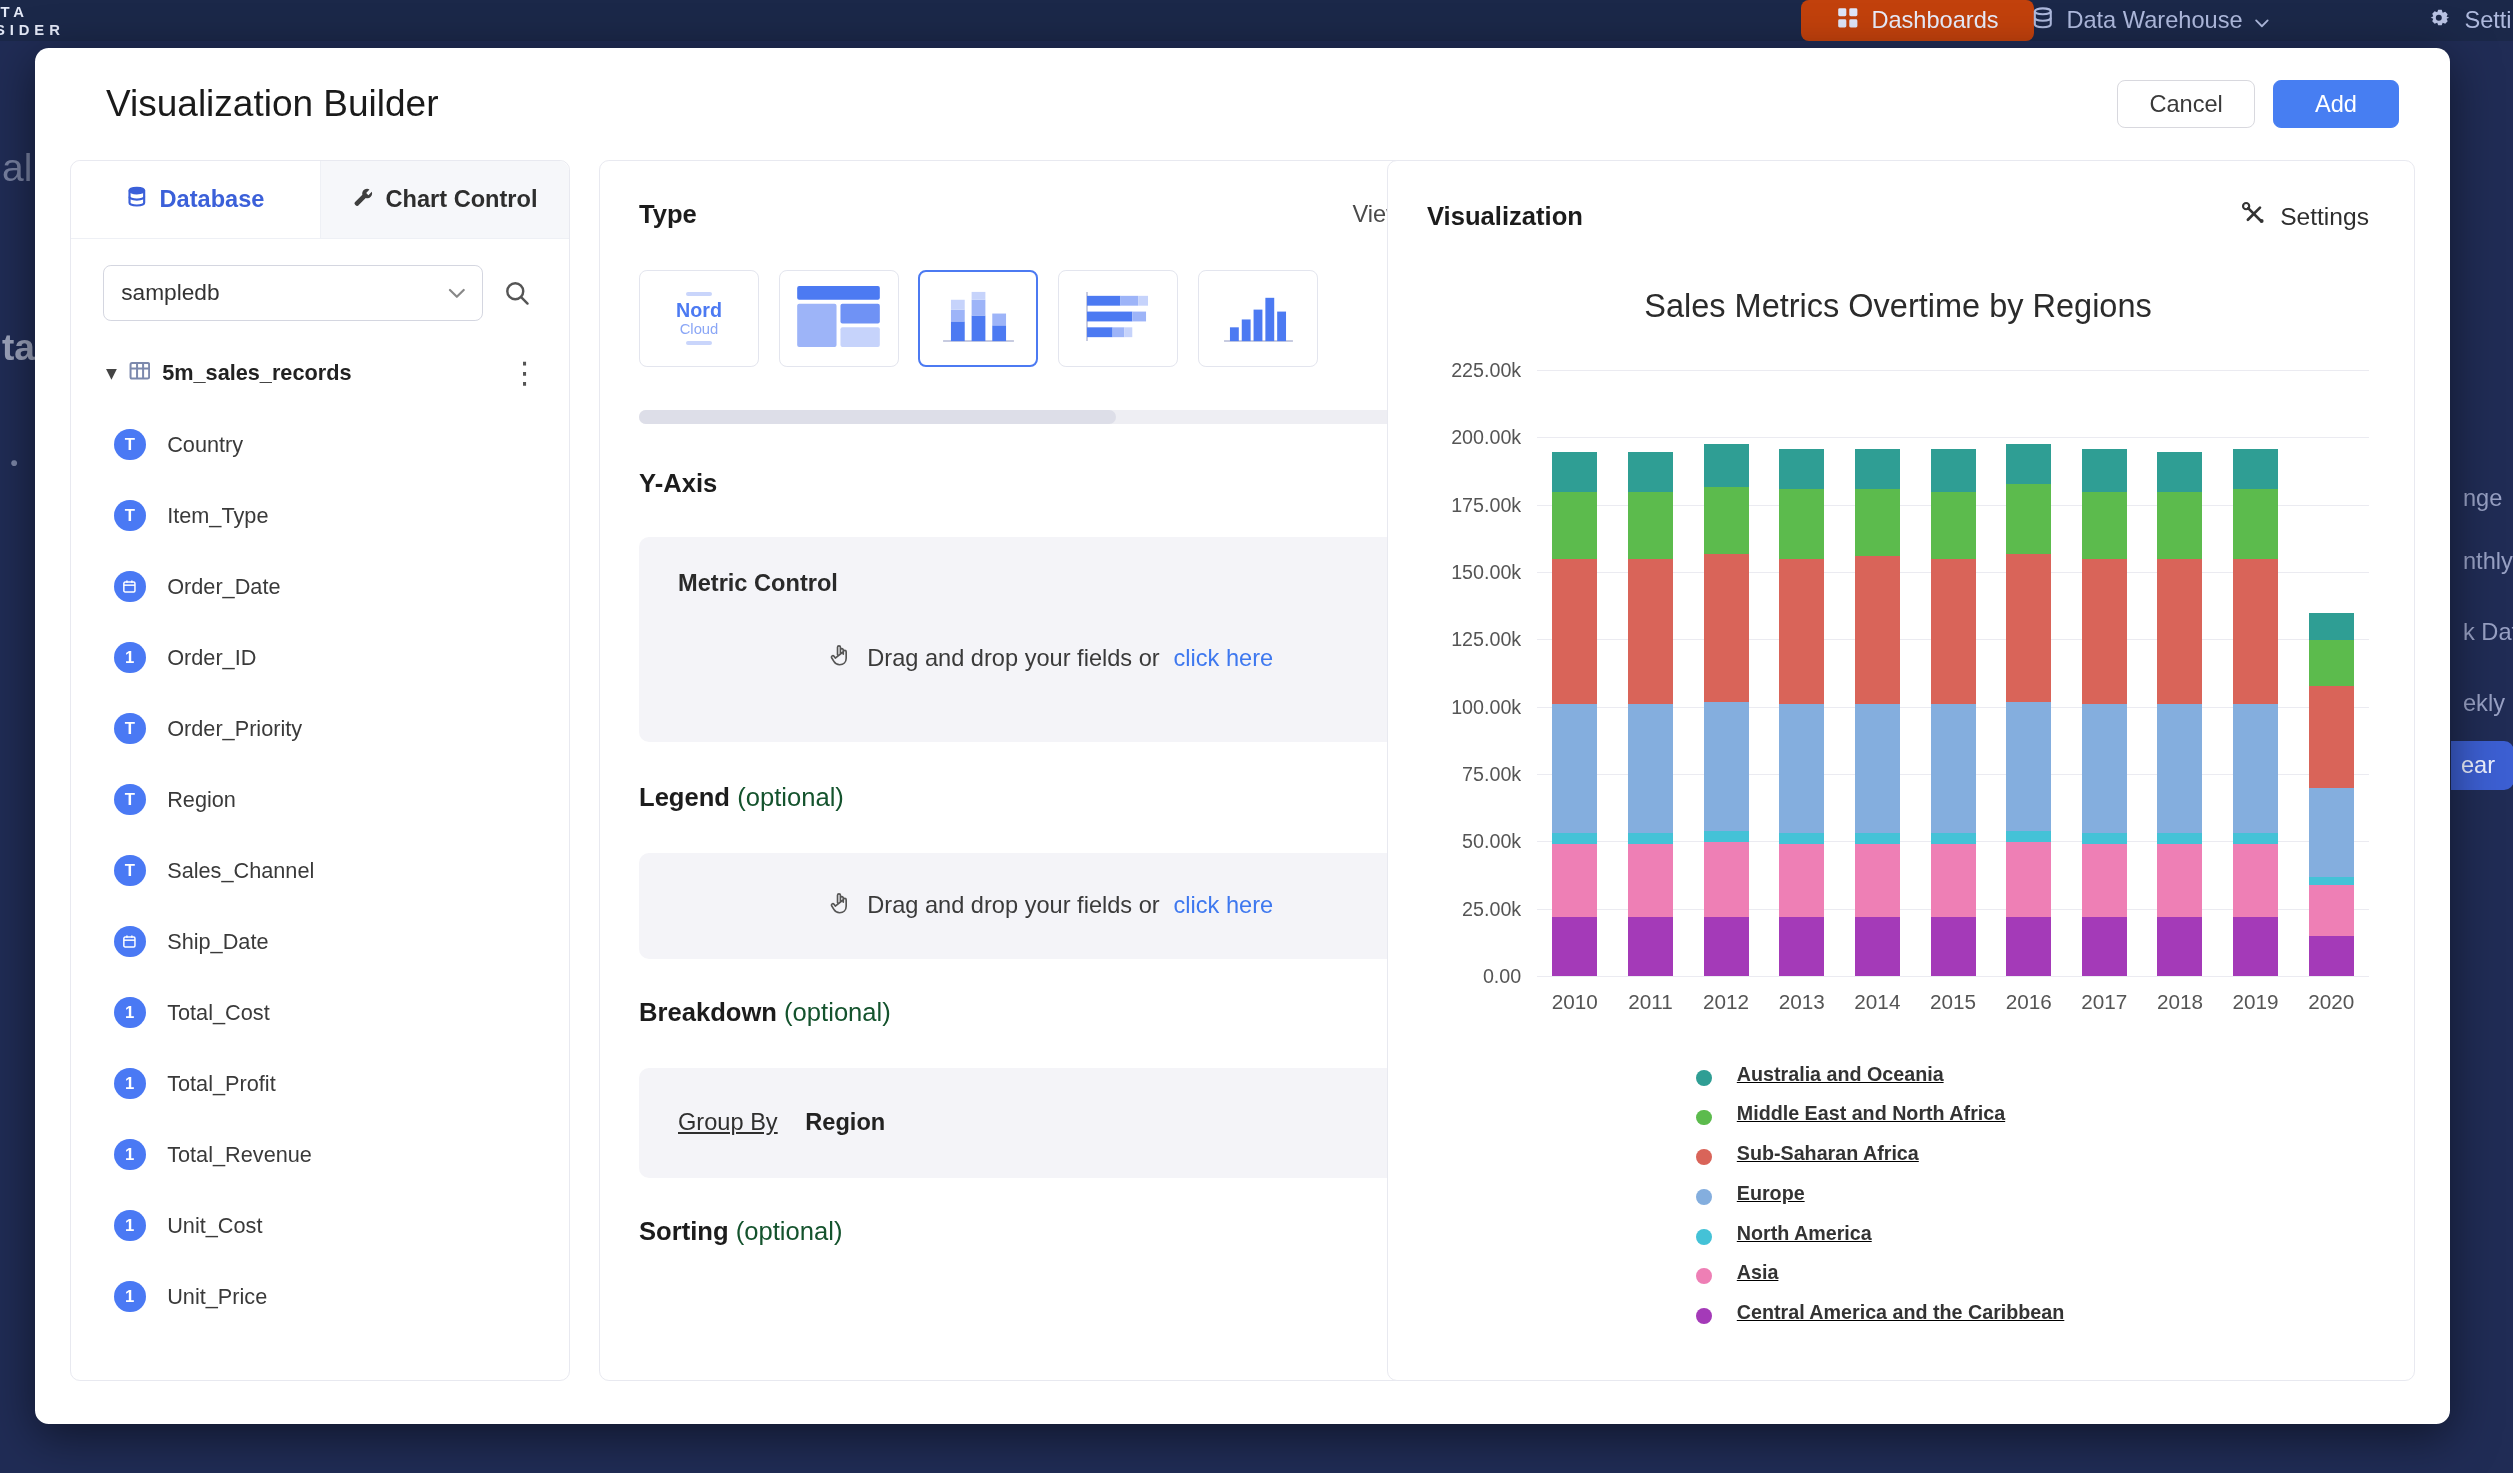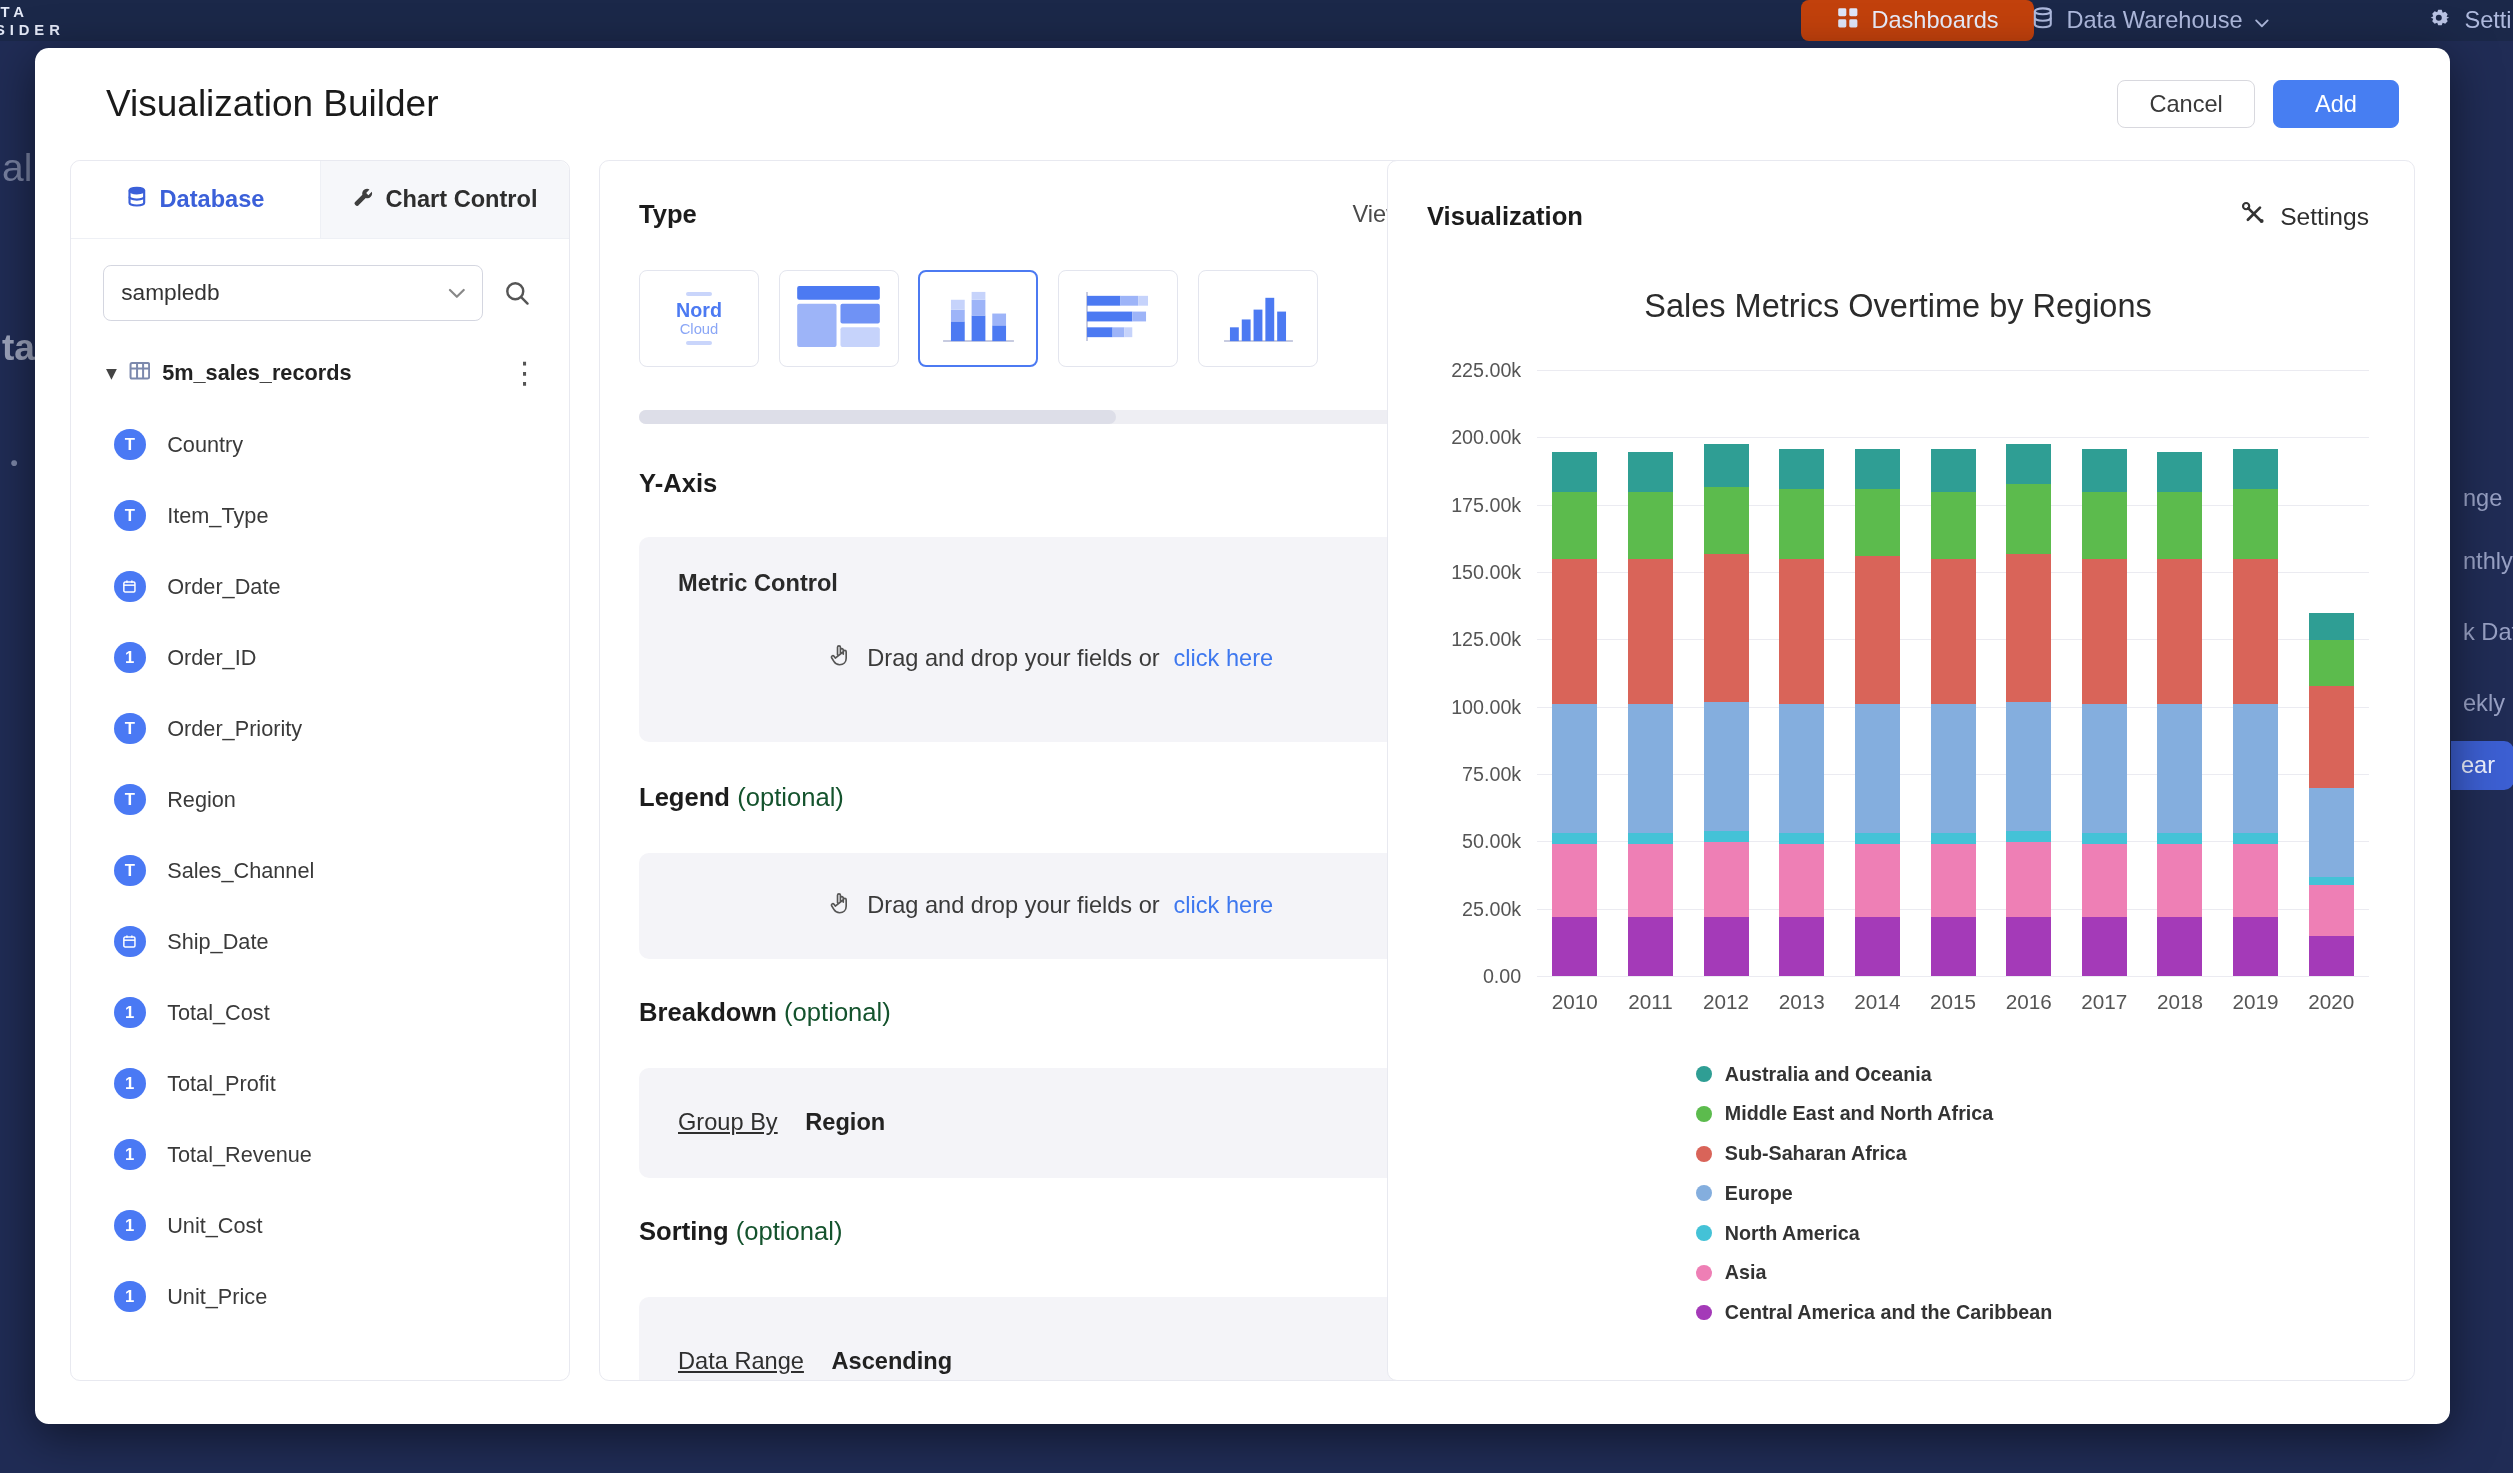--- a/index.html
+++ b/index.html
@@ -109,21 +109,21 @@
   .plot{flex:1;position:relative;height:606px;}
   .gridline{position:absolute;left:0;right:0;height:1px;background:#ebebf1;}
   .bars{position:absolute;left:0;right:0;bottom:0;top:0;display:flex;}
   .slot{flex:1;display:flex;align-items:flex-end;justify-content:center;}
   .bar{width:45px;display:flex;flex-direction:column-reverse;}
   .x-row{display:flex;margin-top:13.8px;}
   .x-spacer{width:110px;flex:0 0 auto;}
   .x-labels{flex:1;display:flex;}
   .xlabel{flex:1;text-align:center;font-size:20.7px;color:#555;}
   .legend{margin:49px 0 0 269px;list-style:none;padding:0;}
-  .legend-item{display:flex;align-items:center;gap:13px;margin-bottom:16.7px;}
+  .legend-item{display:flex;align-items:flex-end;gap:25px;margin-bottom:16.7px;text-decoration:underline;}
   .dot{width:15.8px;height:15.8px;border-radius:50%;flex:0 0 auto;}
   .legend-label{font-size:19.7px;font-weight:bold;color:#333;}
 </style>
 </head>
 <body>
 
 <div class="topnav">
   <div class="logo">
     <div>DATA</div>
     <div>INSIDER</div>
@@ -441,24 +441,20 @@
       <div class="drop-card breakdown-card">
         <span class="gb-label">Group By</span>
         <span class="gb-value">Region</span>
       </div>
 
       <div class="section-h mt-sorting-h">
         <span>Sorting</span>
         <span class="opt">(optional)</span>
       </div>
 
-      <div class="drop-card sorting-card">
-        <span class="gb-label">Data Range</span>
-        <span class="gb-value">Ascending</span>
-      </div>
     </div>
   </div>
 
   <div class="panel viz-panel">
     <div class="viz-inner">
       <div class="viz-header">
         <div class="section-h">Visualization</div>
         <div class="settings-btn">
           <span>
             <svg viewBox="0 0 22 22" width="29.6" height="29.6" fill="none" stroke="#333" stroke-width="2" stroke-linecap="round">

